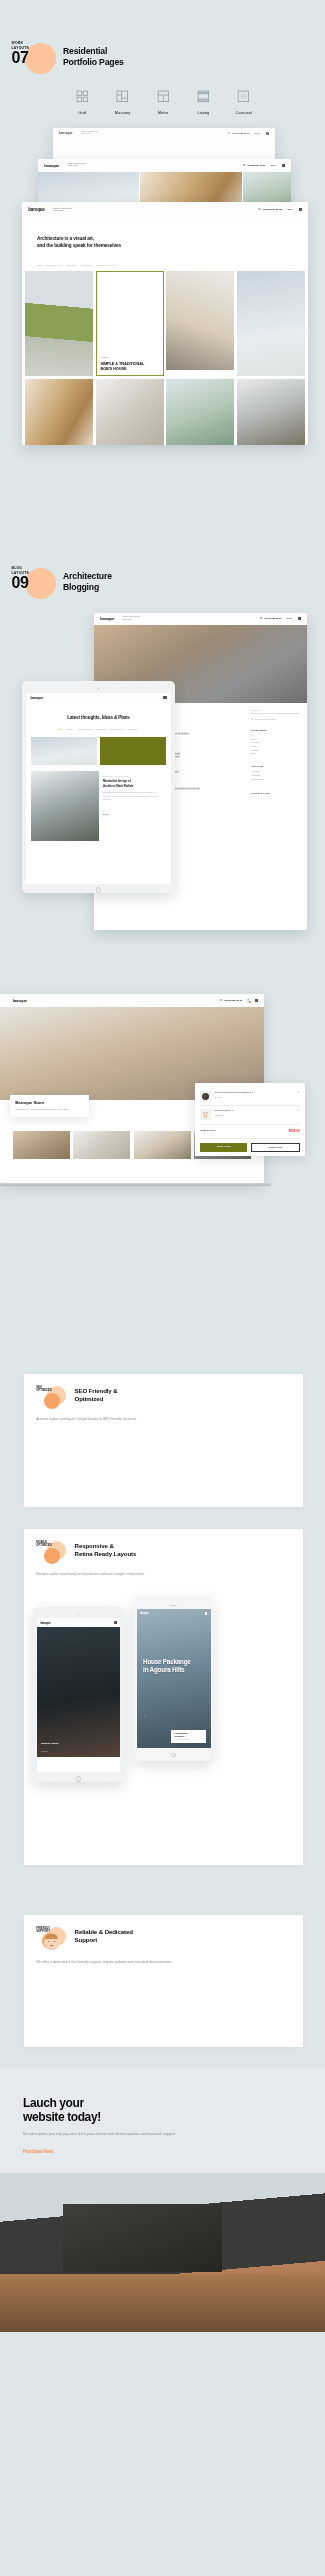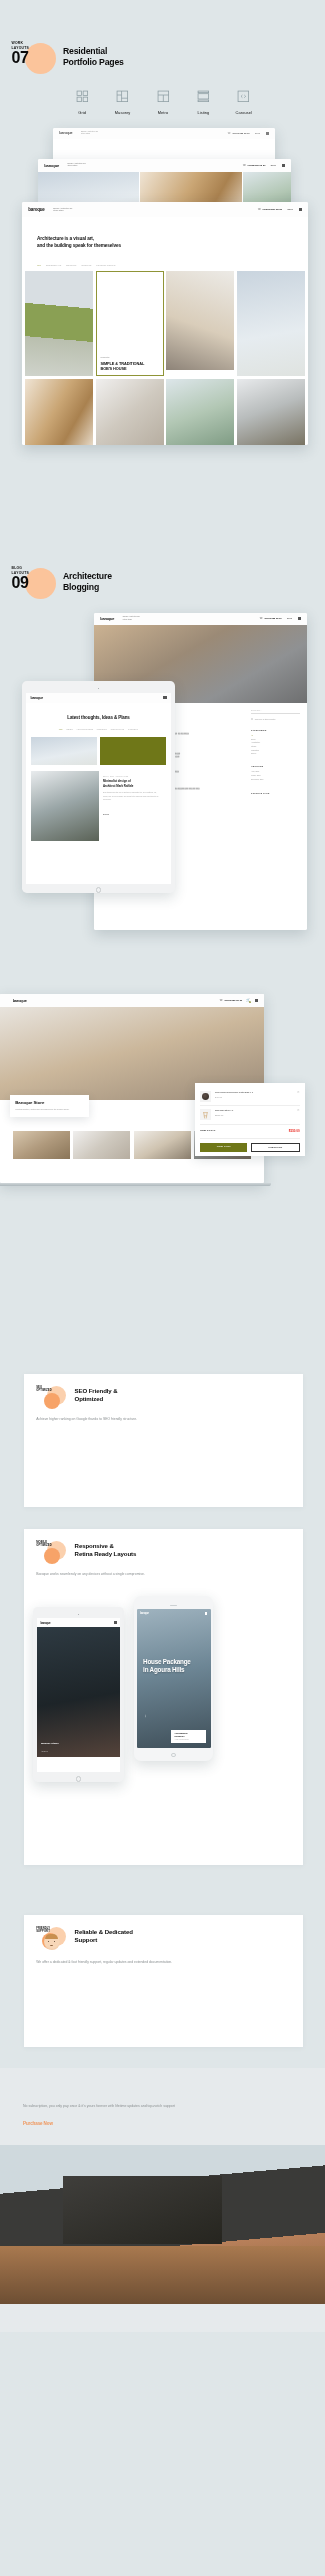--- a/index.html
+++ b/index.html
@@ -639,20 +639,22 @@
       </div>
       <div class="ftitle" style="white-space:pre-line">Reliable &amp; Dedicated
 Support</div>
     </div>
     <div class="fbody">We offer a dedicated &amp; fast friendly support, regular updates and extended documentation.</div>
   </div>
 </div>
 
 <div class="sec cta" style="height:auto;min-height:264px;">
   <div style="padding:0 23px;">
+    <h2 style="white-space:pre-line">Lauch your
+website today!</h2>
     <p style="max-width:159px">No subscription, you only pay once &amp; it's yours forever with lifetime updates and top-notch support</p>
     <a class="buy">Purchase Now</a>
   </div>
   <div style="margin-top:18px;height:159px;background:linear-gradient(175deg,#cfd9dd 0 26%,#3a3a38 26% 62%,#b8805a 62%,#7d5a3c);position:relative;overflow:hidden;">
     <div style="position:absolute;left:63px;top:31px;width:159px;height:68px;background:linear-gradient(160deg,#3f3e3b,#26251f);"></div>
     <div style="position:absolute;left:0;right:0;bottom:0;height:58px;background:linear-gradient(180deg,#a9794f,#6d4e33);"></div>
   </div>
 </div>
 
 

